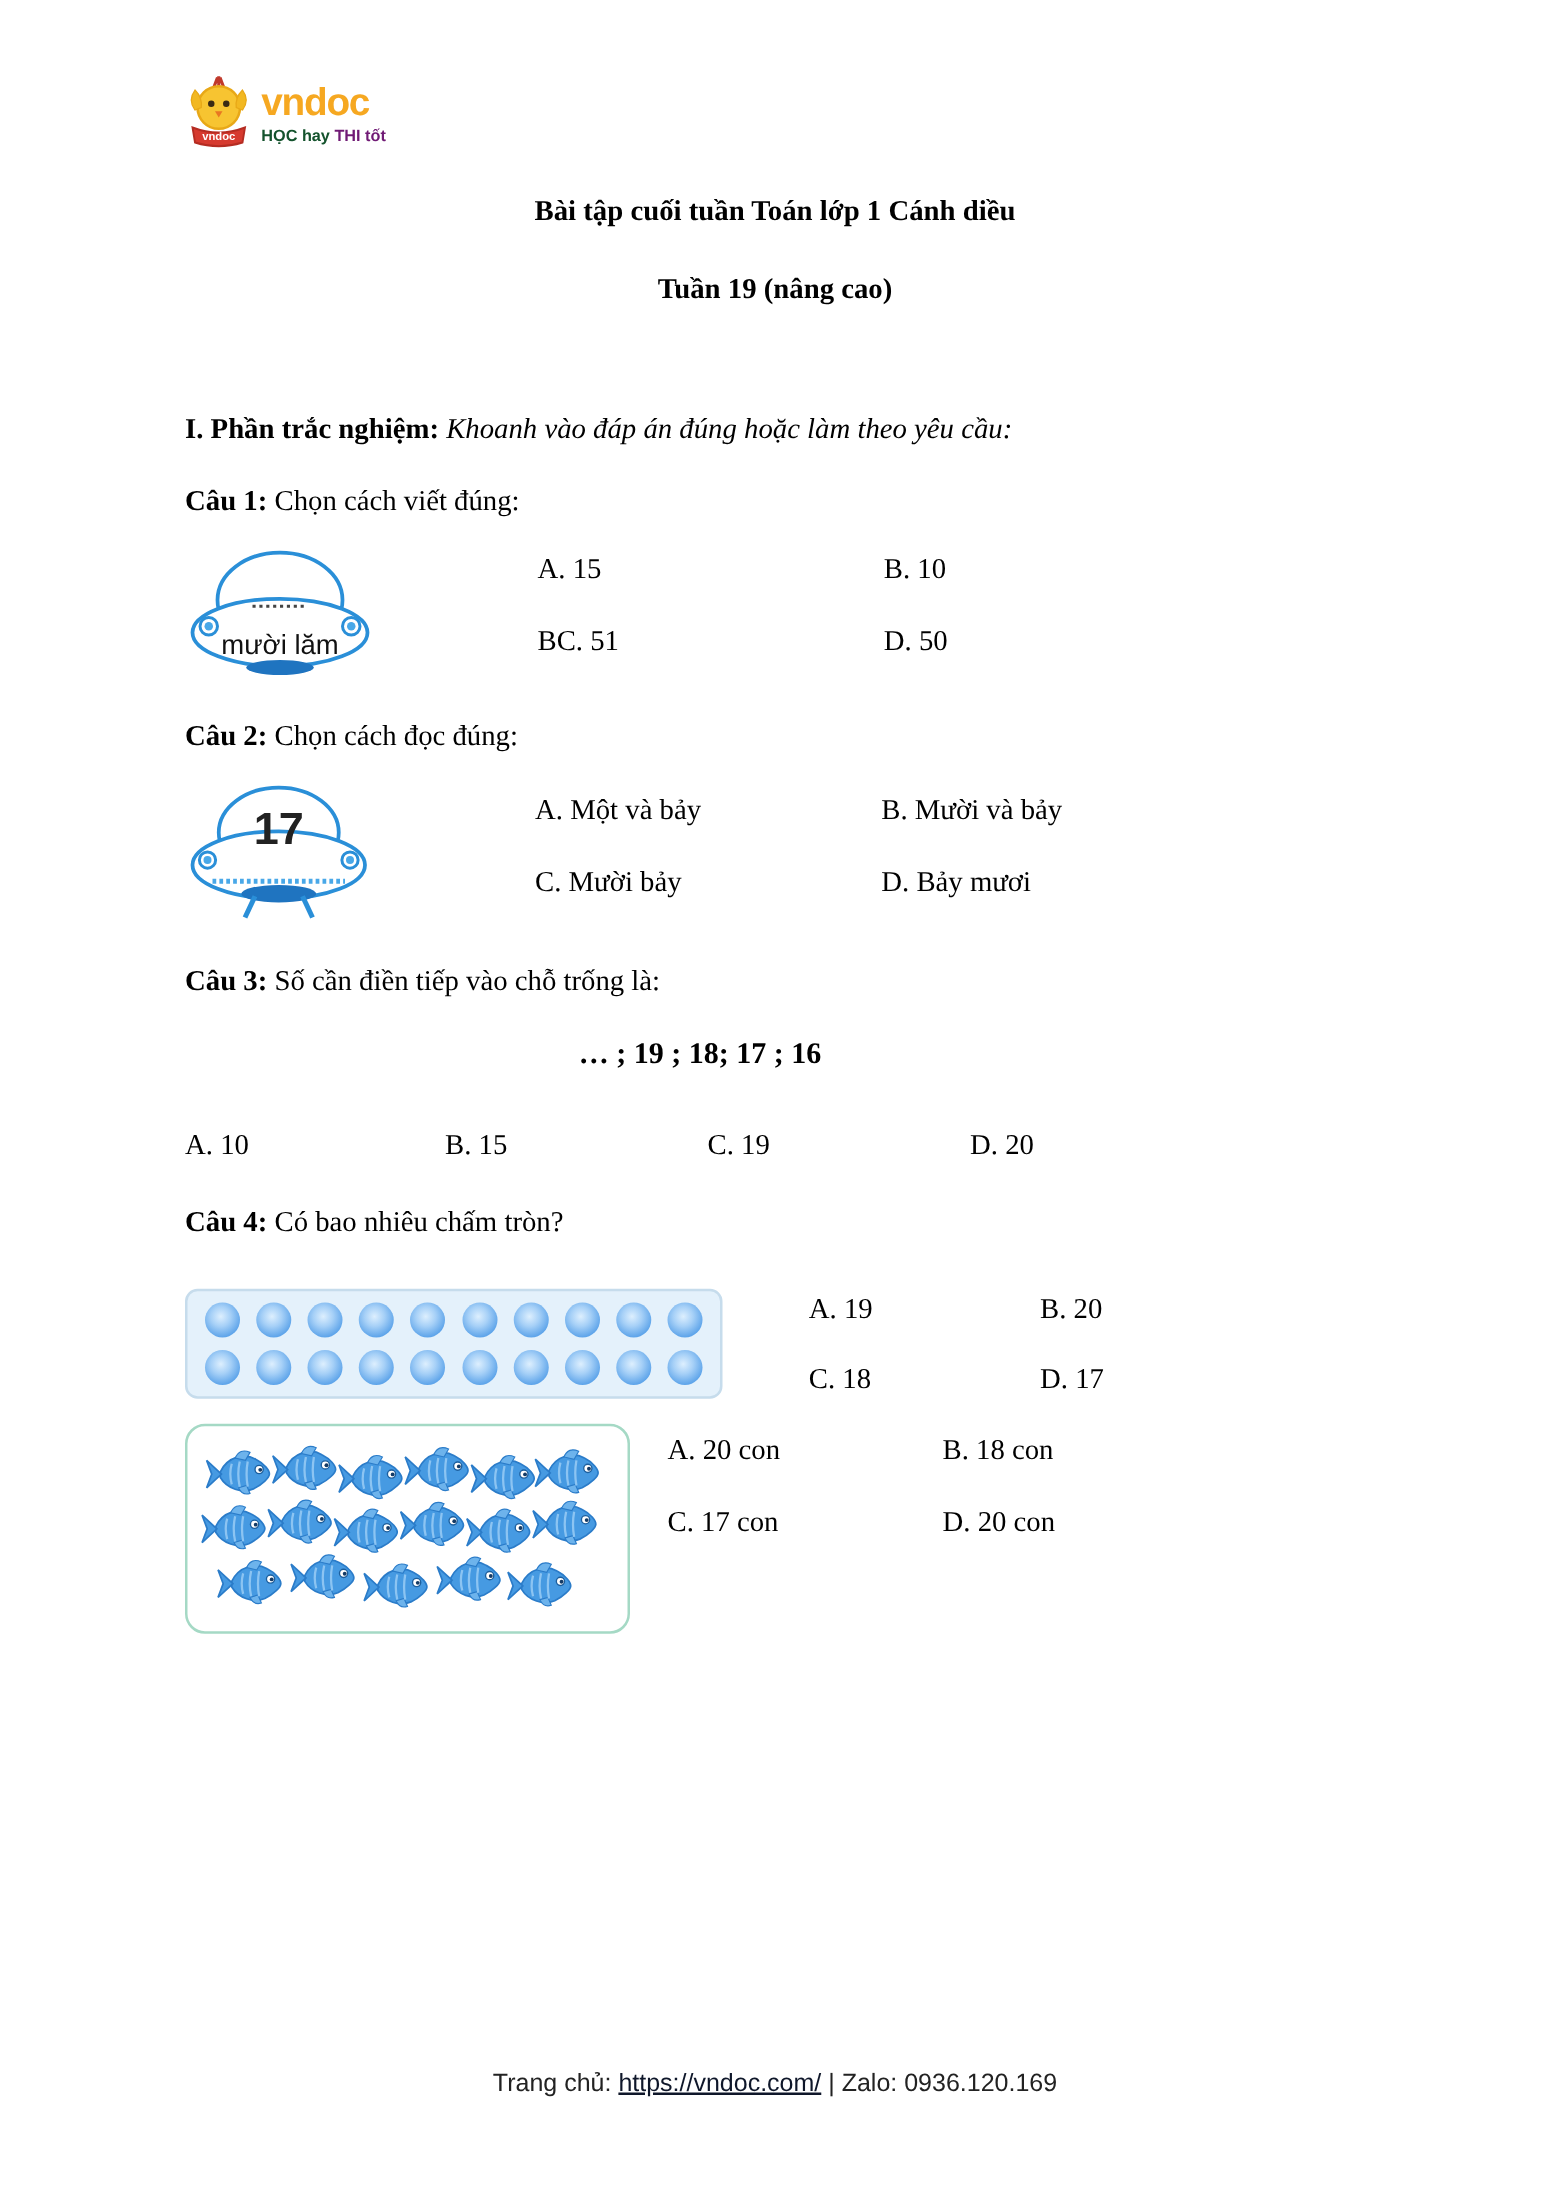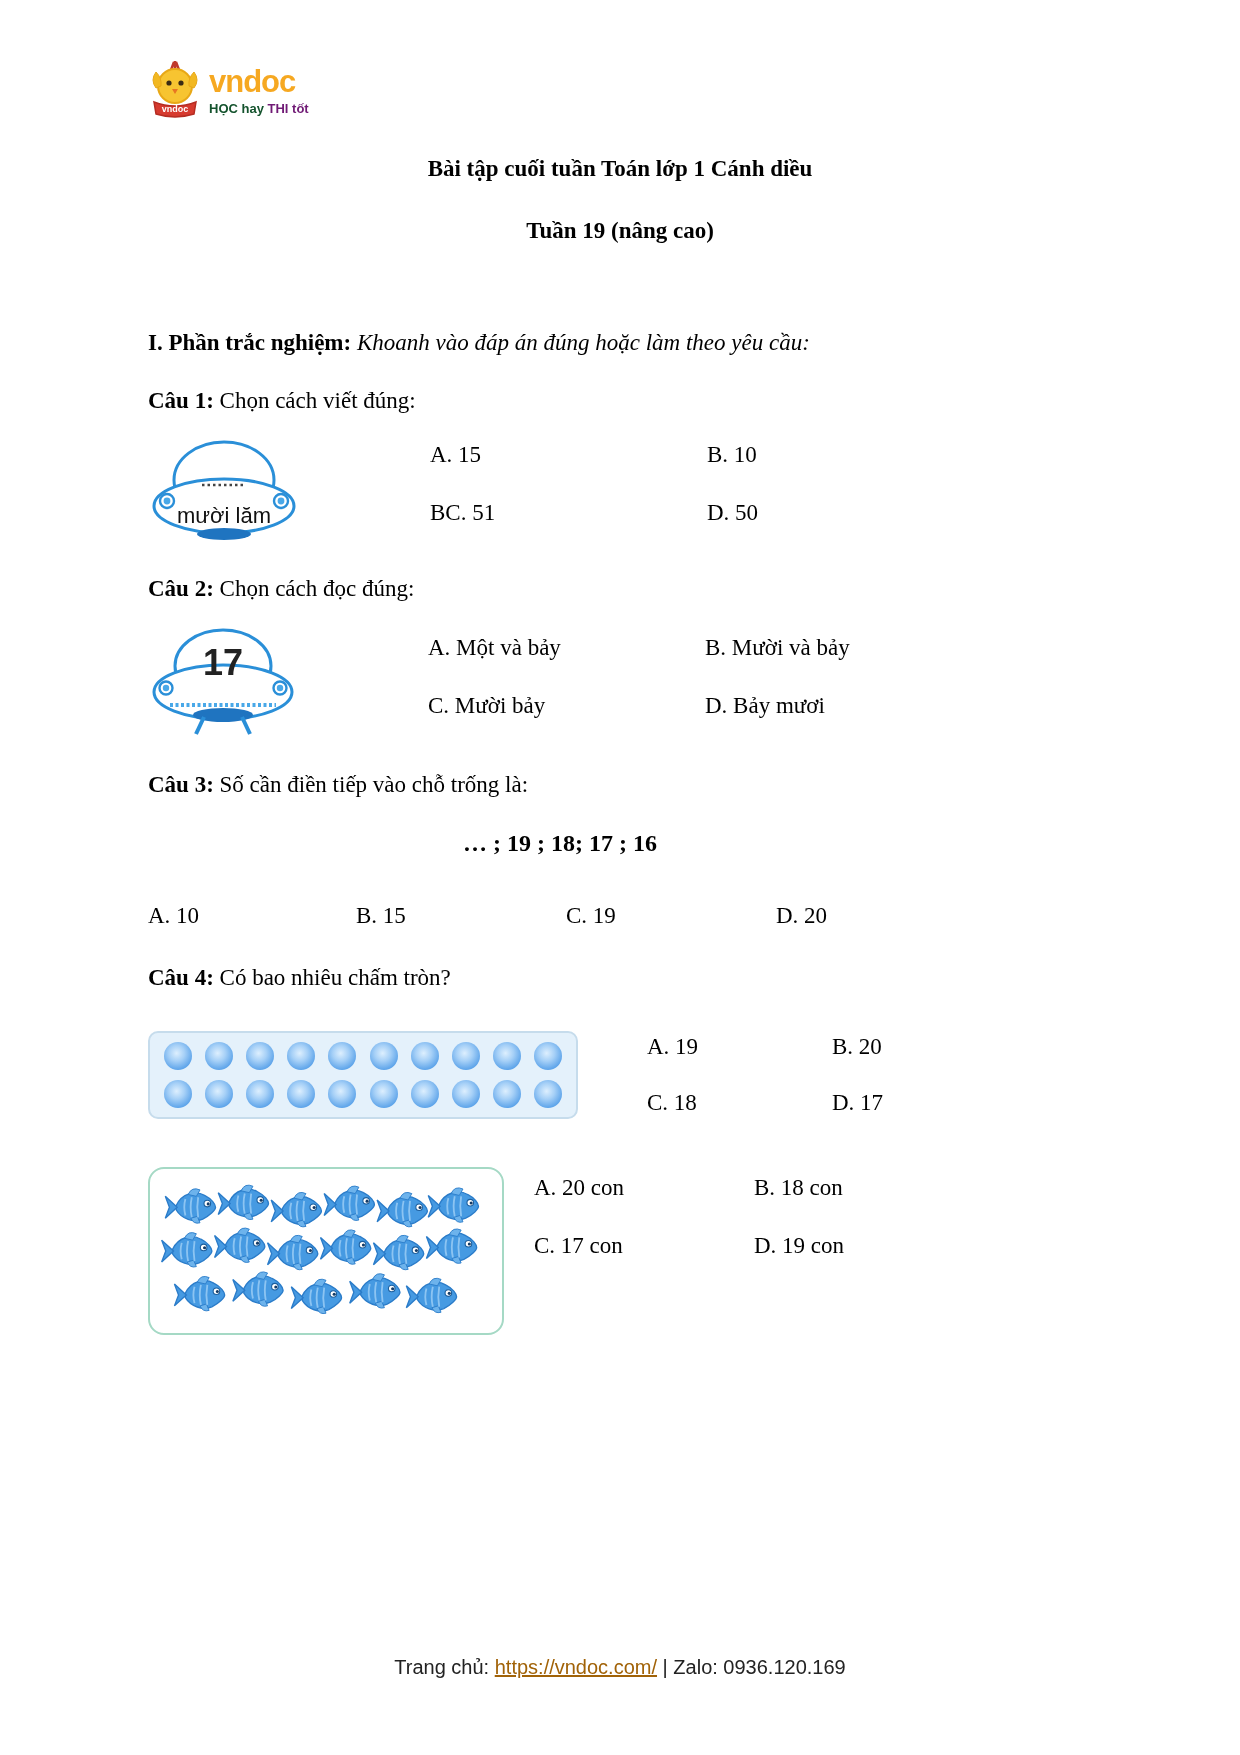--- a/index.html
+++ b/index.html
@@ -31,21 +31,21 @@
   .b { font-weight:bold; }
   .i { font-style:italic; }
 
   .q-head { margin:36px 0 0; font-size:23px; }
   .q-head.first { margin-top:32px; }
 
   .q-body { display:flex; align-items:center; }
   .q1-body { margin-top:14px; }
   .q2-body { margin-top:16px; }
   .q4-body { margin-top:40px;gap:44px; }
-  .q5-body { margin-top:48px; align-items:flex-start; }
+  .q5-body { margin-top:20px; align-items:flex-start; }
 
   .opts { display:grid; font-size:23px; }
   .opts-q12 { flex:1; margin-left:130px; grid-template-columns:277px auto; row-gap:32px; }
   .opts-row4 { margin-top:46px; grid-template-columns:208px 210px 210px auto; }
   .opts-q4 { margin-left:25px; grid-template-columns:185px auto; row-gap:30px; }
   .opts-q5 { margin-left:30px; margin-top:8px; grid-template-columns:220px auto; row-gap:32px; }
 
   .seq { margin:32px 120px 0 0; text-align:center; font-weight:bold; font-size:24px; }
 
   
@@ -62,21 +62,21 @@
   
   .fish-box {
     width:356px; height:168px; border:2px solid #a5d9c5; border-radius:16px;
     background:#fff; padding:10px 8px; overflow:hidden;
   }
 
   footer {
     margin-top:auto; margin-bottom:76px; text-align:center;
     font-family:"Liberation Sans", sans-serif; font-size:20px; color:#222;
   }
-  footer a { color:#a16207; text-decoration:underline; }
+  footer a { color:#0f172a; text-decoration:underline; }
 </style>
 </head>
 <body>
 
 <svg width="0" height="0" style="position:absolute">
   <defs>
     <g id="fish-shape">
       <path d="M14 20 C20 7 35 3 45 9 C53 13 57 19 57 22 C57 25 51 31 43 35 C33 39 20 35 14 25 Z" fill="#469ae2" stroke="#2b7cc9" stroke-width="1.5"></path>
       <path d="M15 22 L2 10 L6.5 22 L2 34 Z" fill="#469ae2" stroke="#2b7cc9" stroke-width="1.5"></path>
       <path d="M27 8 Q31 -1 40 3 L36 10 Z" fill="#6db3ec" stroke="#2b7cc9" stroke-width="1"></path>
@@ -238,21 +238,21 @@
           <use href="#fish-shape" xlink:href="#fish-shape" x="80" y="95"></use>
           <use href="#fish-shape" xlink:href="#fish-shape" x="144" y="103"></use>
           <use href="#fish-shape" xlink:href="#fish-shape" x="208" y="97"></use>
           <use href="#fish-shape" xlink:href="#fish-shape" x="270" y="102"></use>
         </svg>
     </div>
     <div class="opts opts-q5">
       <span>A. 20 con</span>
       <span>B. 18 con</span>
       <span>C. 17 con</span>
-      <span>D. 19 con</span>
+      <span>D. 20 con</span>
     </div>
   </div>
 
   <footer>
     <span>Trang chủ:</span>
     <a href="#">https://vndoc.com/</a>
     <span>|</span>
     <span>Zalo: 0936.120.169</span>
   </footer>
 

